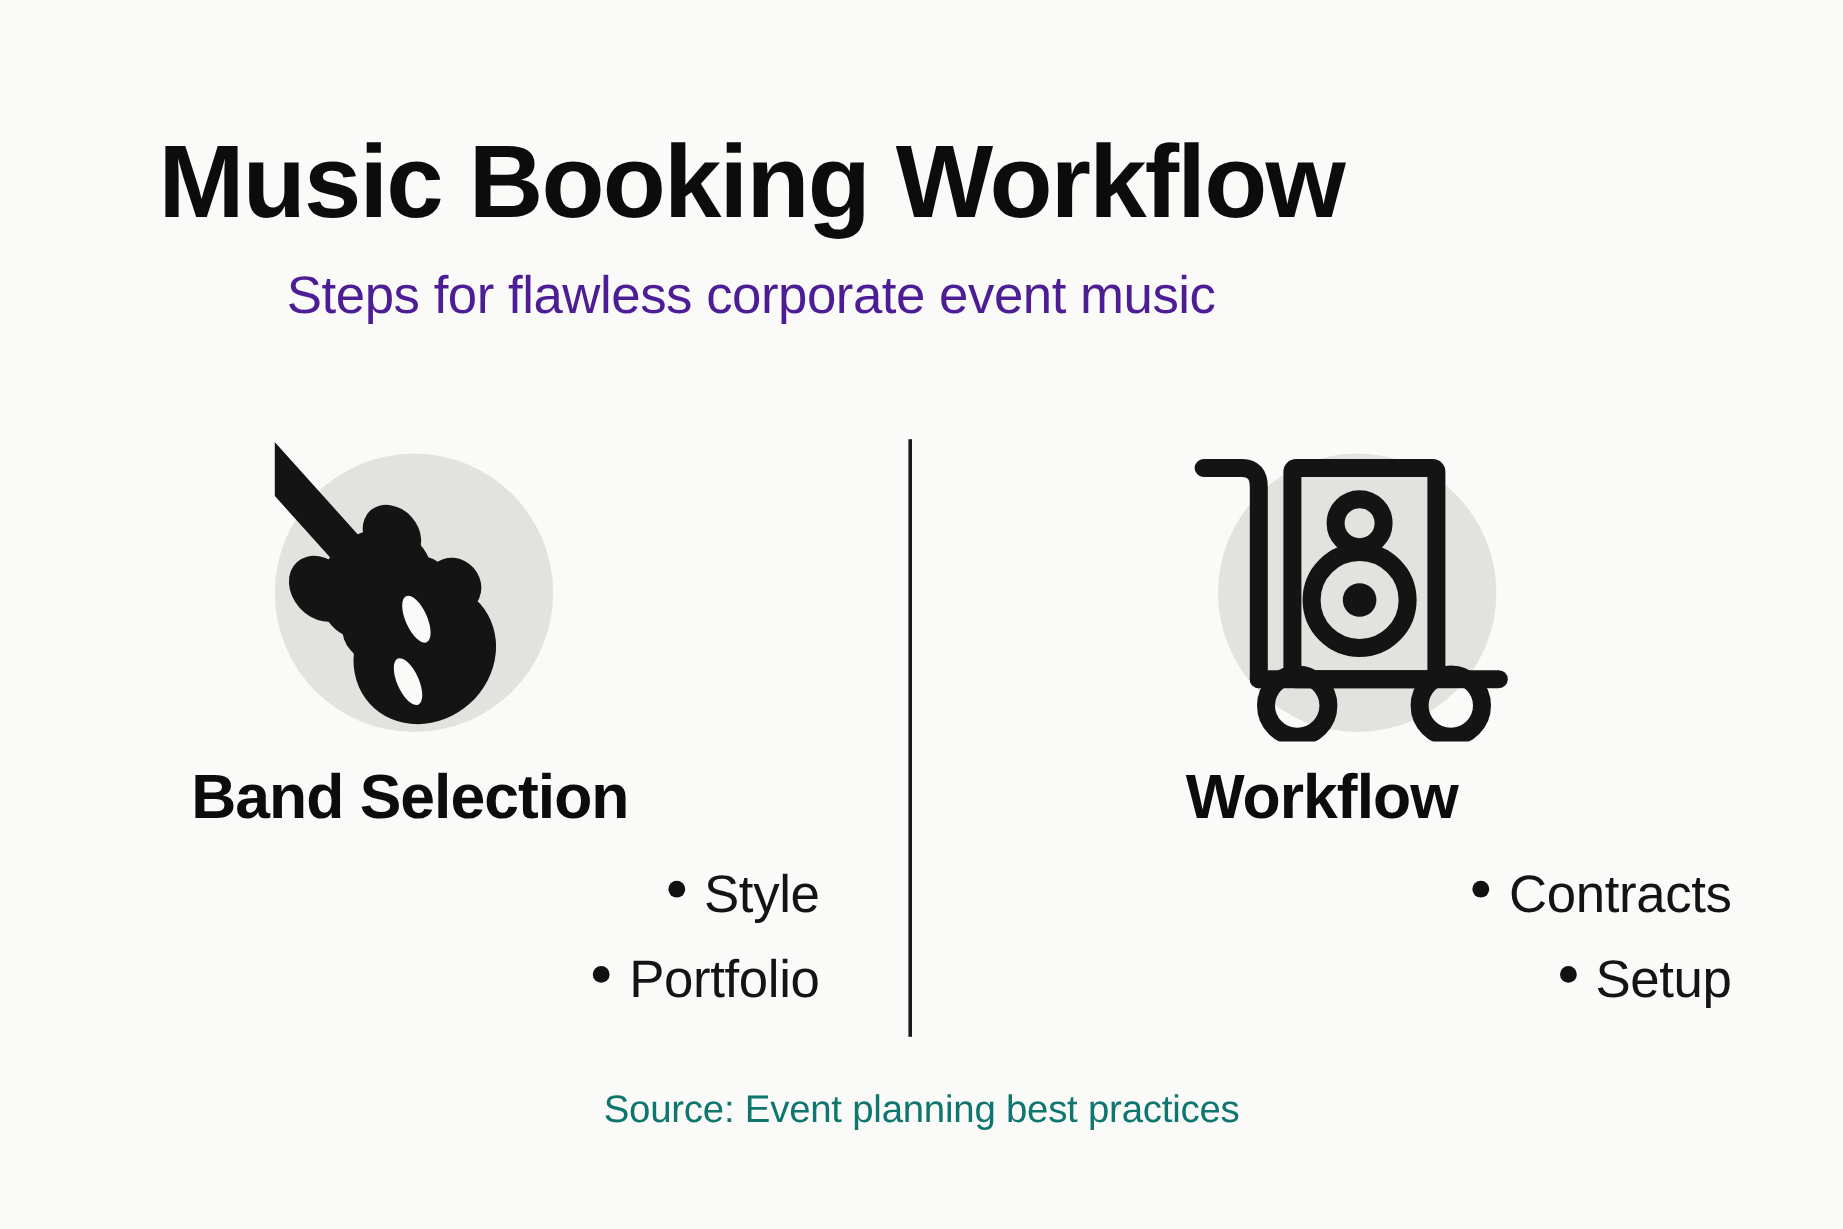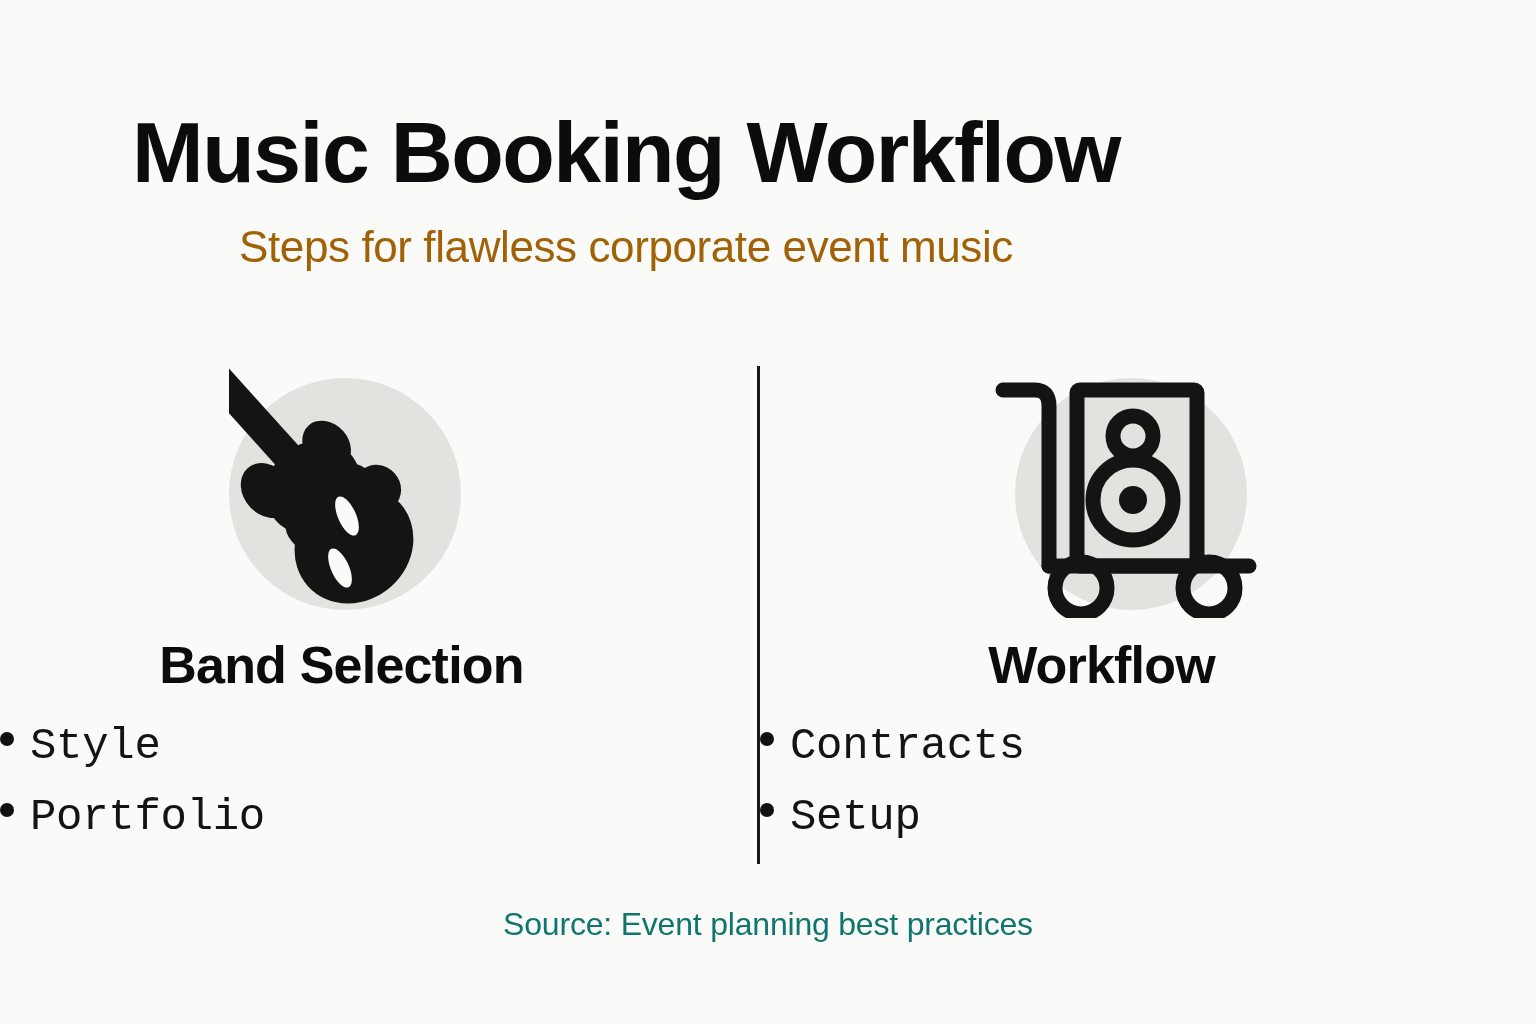--- a/index.html
+++ b/index.html
@@ -38,21 +38,21 @@
     margin: 0;
     color: #0C0C0C;
     white-space: nowrap;
   }
   .subtitle {
     font-size: 44px;
     font-weight: 400;
     letter-spacing: -0.4px;
     line-height: 1.1;
     margin: 26px 0 0 0;
-    color: #a16207;
+    color: #4c1d95;
     white-space: nowrap;
   }
 
   
   .columns {
     position: absolute;
     top: 366px;
     left: 0;
     width: 1536px;
     height: 500px;
@@ -97,22 +97,21 @@
     letter-spacing: -0.8px;
     line-height: 1.06;
     color: #0C0C0C;
     padding-top: 20px;
   }
 
   .bullets {
     list-style: none;
     margin: 18px 0 0 0;
     padding: 0;
-    text-align: left;
-    font-family: Liberation Mono, monospace;
+    text-align: right;
   }
   .bullets li {
     font-size: 44px;
     font-weight: 400;
     letter-spacing: -0.3px;
     line-height: 1.60;
     color: #141414;
   }
   .bullets li .dot {
     display: inline-block;

